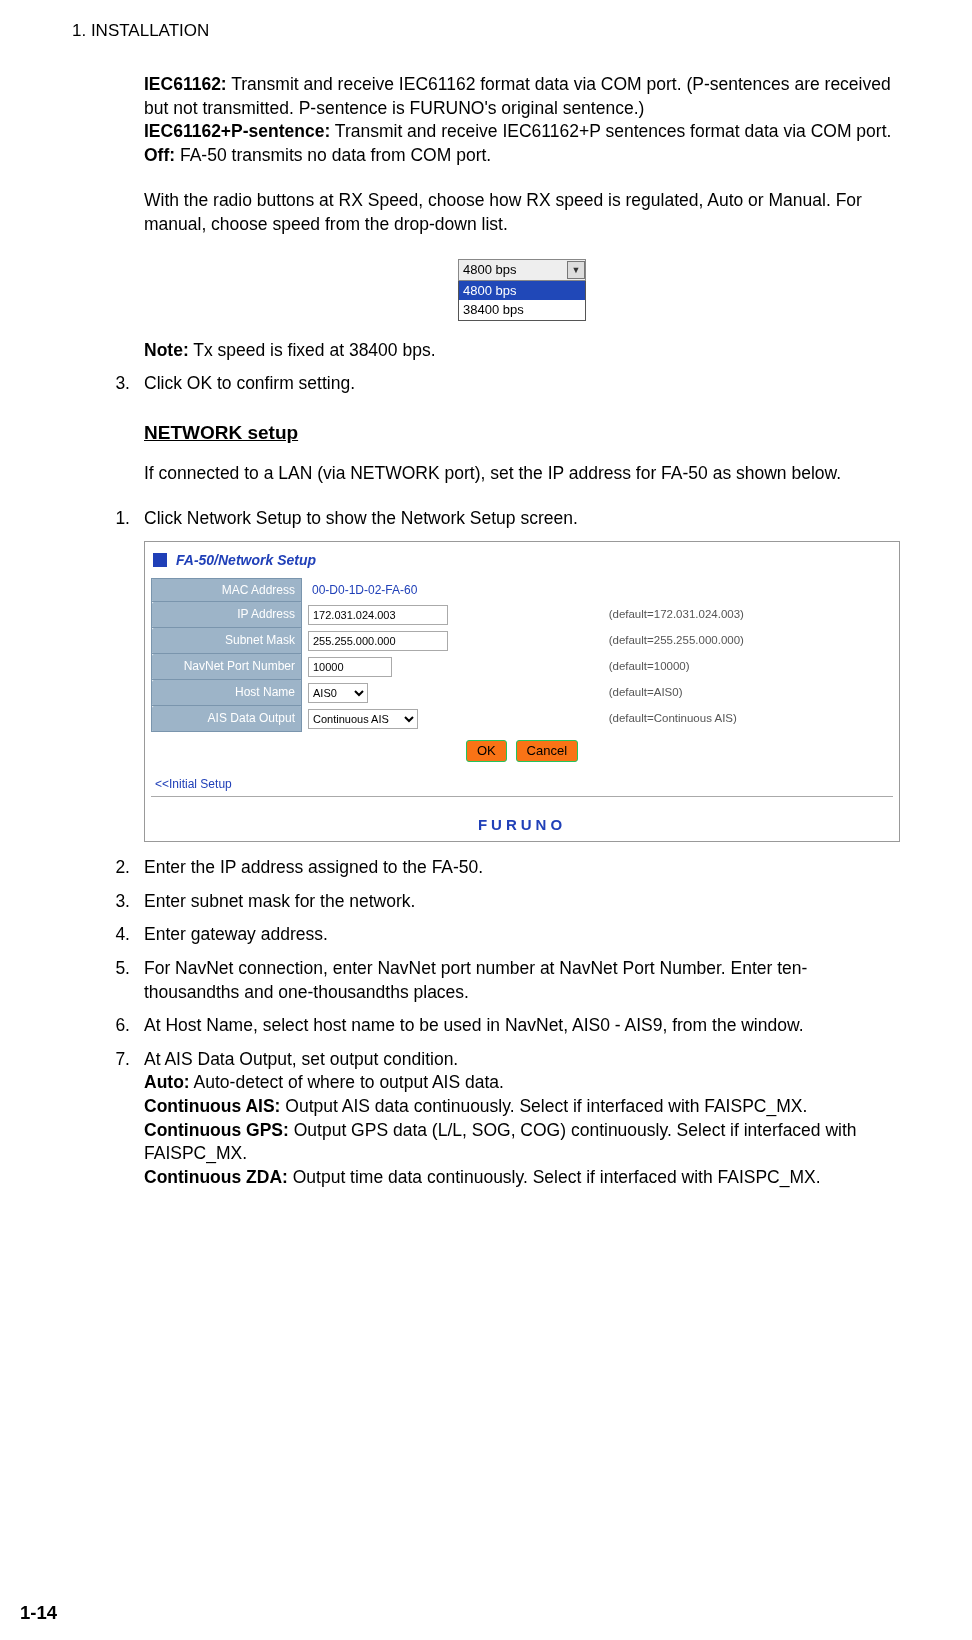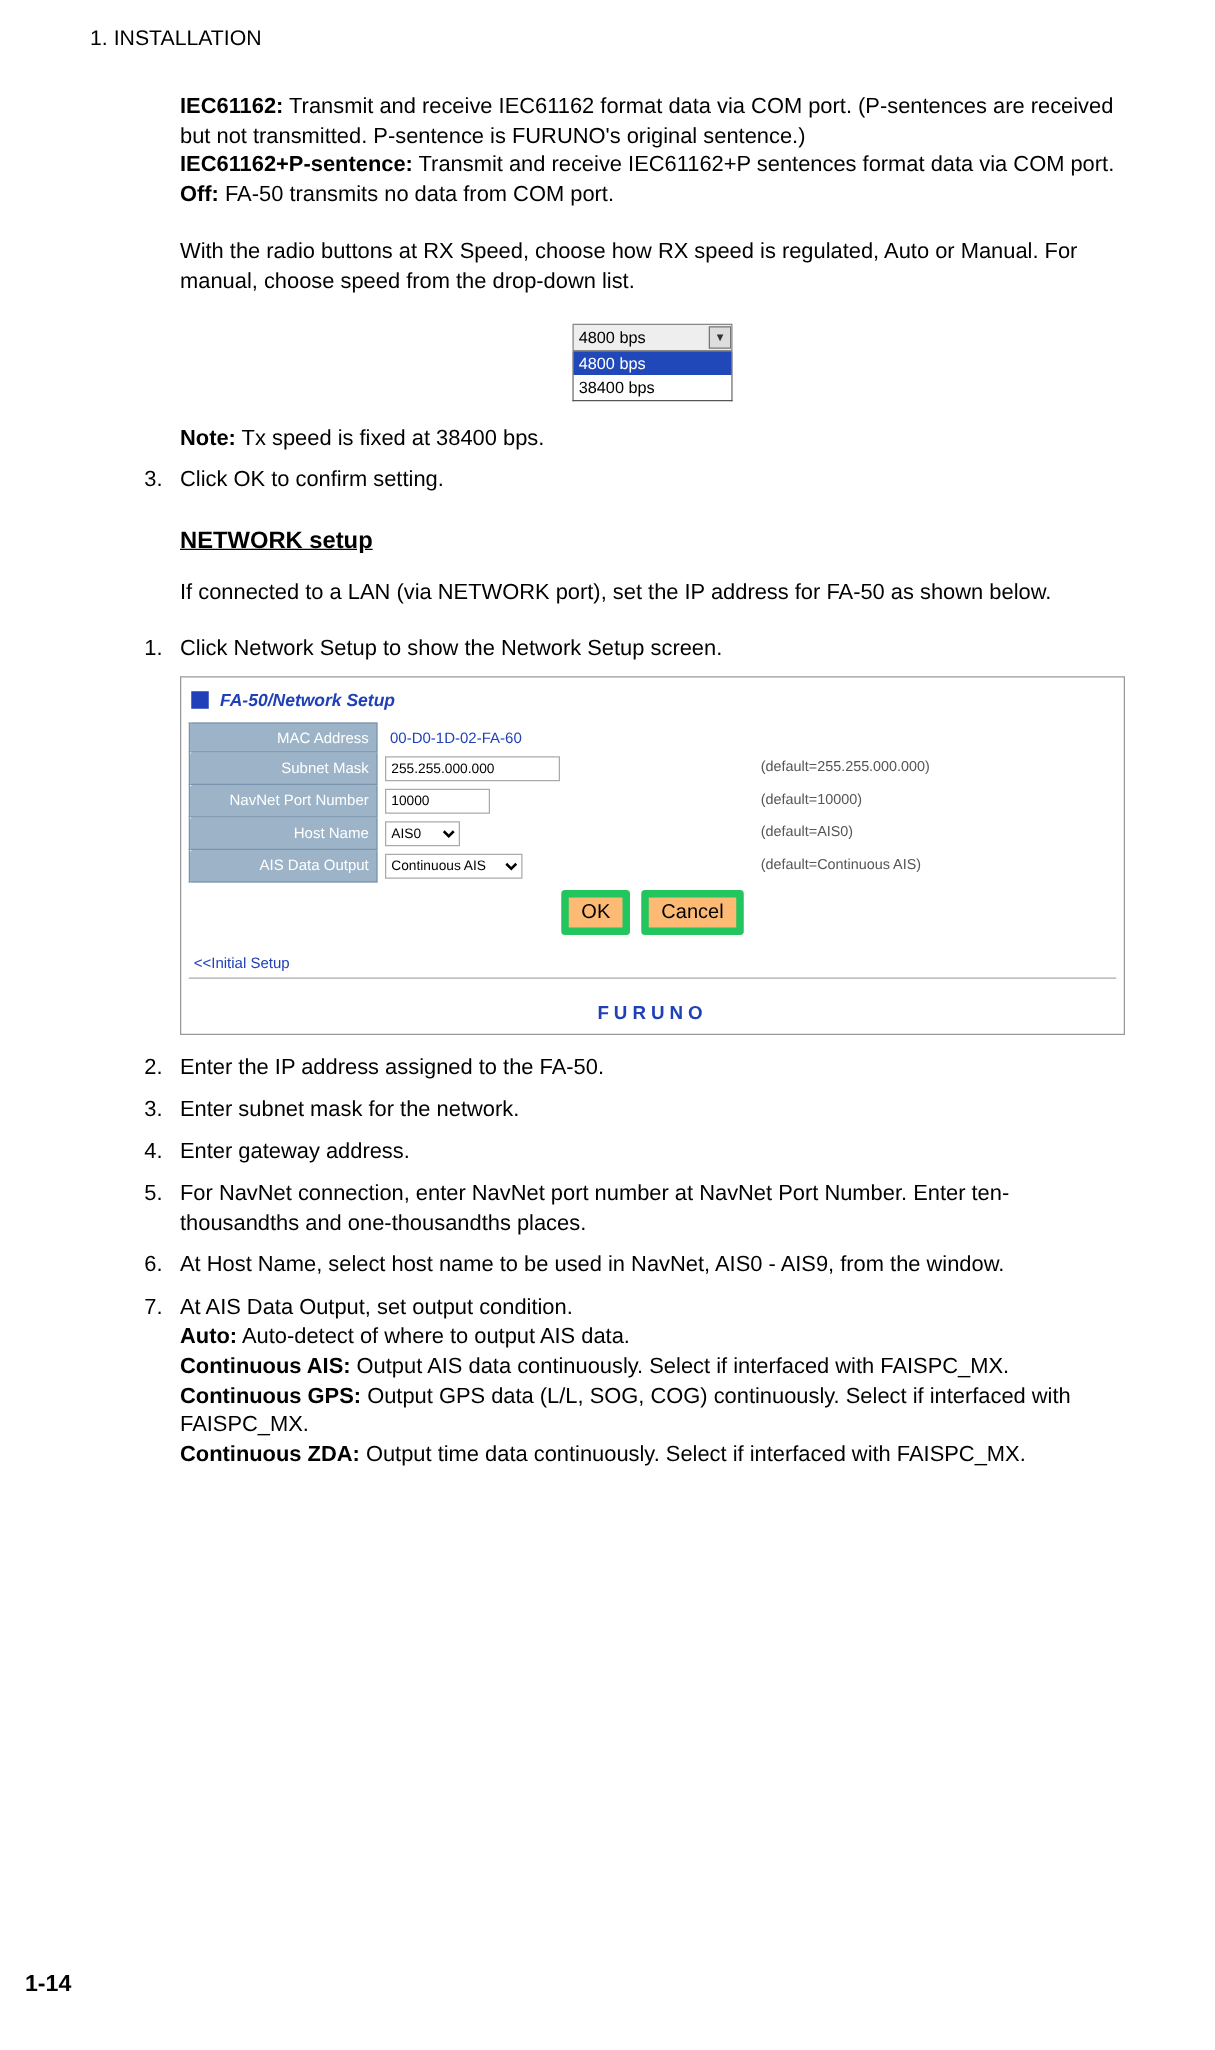--- a/index.html
+++ b/index.html
@@ -98,43 +98,43 @@
   .ss-select {
     height:20px;
     border:1px solid #aaa;
     font-size:11px;
     background:#fff;
   }
   .ss-default { color:#555; font-size:11.5px; padding-left:30px;}
   .ss-mac { color:#2040b8; font-size:12px; padding-left:4px;}
   .ss-buttons { text-align:center; padding-top:6px; }
   .ss-btn {
-    display:inline-block; border:6px solid #22c55e;
+    display:inline-block; border:1px solid #22c55e;
     border-radius:3px; padding:1px 10px;
-    font-size:16px; background:#fdba74; margin:0 2px;
+    font-size:13px; background:#f97316; margin:0 2px;
   }
   .ss-link {
     color:#2040b8; font-size:12px;
     padding:14px 0 0 4px;
     border-top: none;
   }
   .ss-hr { border-top:1px solid #aaa; margin: 4px 0 6px 0; }
   .ss-footer {
     text-align:center;
     font-family: Arial, sans-serif;
     font-weight:bold;
     color:#2040b8;
     letter-spacing:4px;
     font-size:15px;
     padding-top:6px;
     margin-top:12px;
   }
   .page-num {
     position:absolute;
-    bottom: 40px;
+    bottom: 14px;
     left: 20px;
     font-weight:bold;
     font-size:18.5px;
   }
 </style>
 </head>
 <body>
 
 <div class="header-label">1.  INSTALLATION</div>
 
@@ -183,20 +183,25 @@
     <div class="ss-title">
       <span class="ss-square"></span>
       <span>FA-50/Network Setup</span>
     </div>
     <table class="ss-table">
       <tbody>
           <tr>
         <td class="ss-label">MAC Address</td>
         <td><span class="ss-mac">00-D0-1D-02-FA-60</span></td>
         <td class="ss-default"></td>
+      </tr>
+      <tr>
+        <td class="ss-label">IP Address</td>
+        <td><input class="ss-input" value="172.031.024.003" style=""></td>
+        <td class="ss-default">(default=172.031.024.003)</td>
       </tr>
       <tr>
         <td class="ss-label">Subnet Mask</td>
         <td><input class="ss-input" value="255.255.000.000" style=""></td>
         <td class="ss-default">(default=255.255.000.000)</td>
       </tr>
       <tr>
         <td class="ss-label">NavNet Port Number</td>
         <td><input class="ss-input" style="width: 84px;" value="10000"></td>
         <td class="ss-default">(default=10000)</td>

